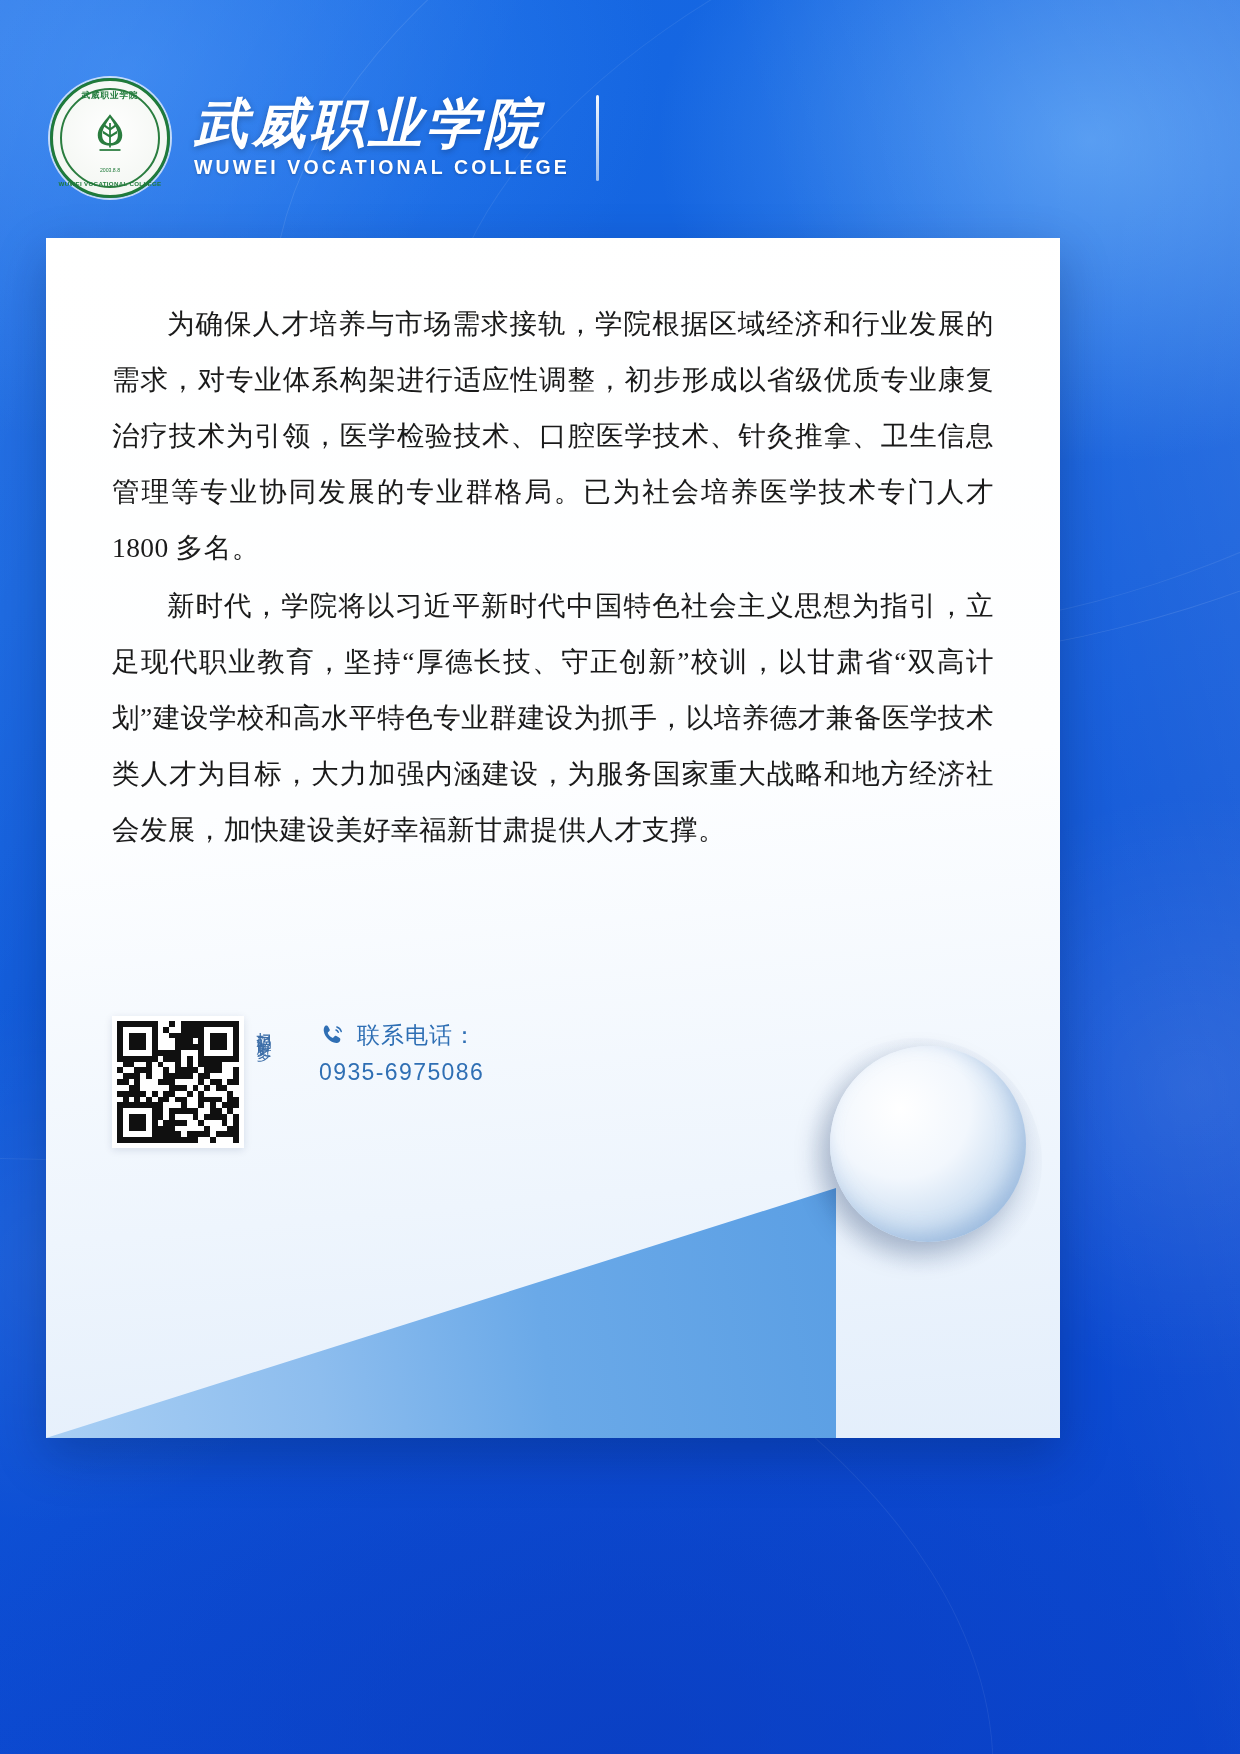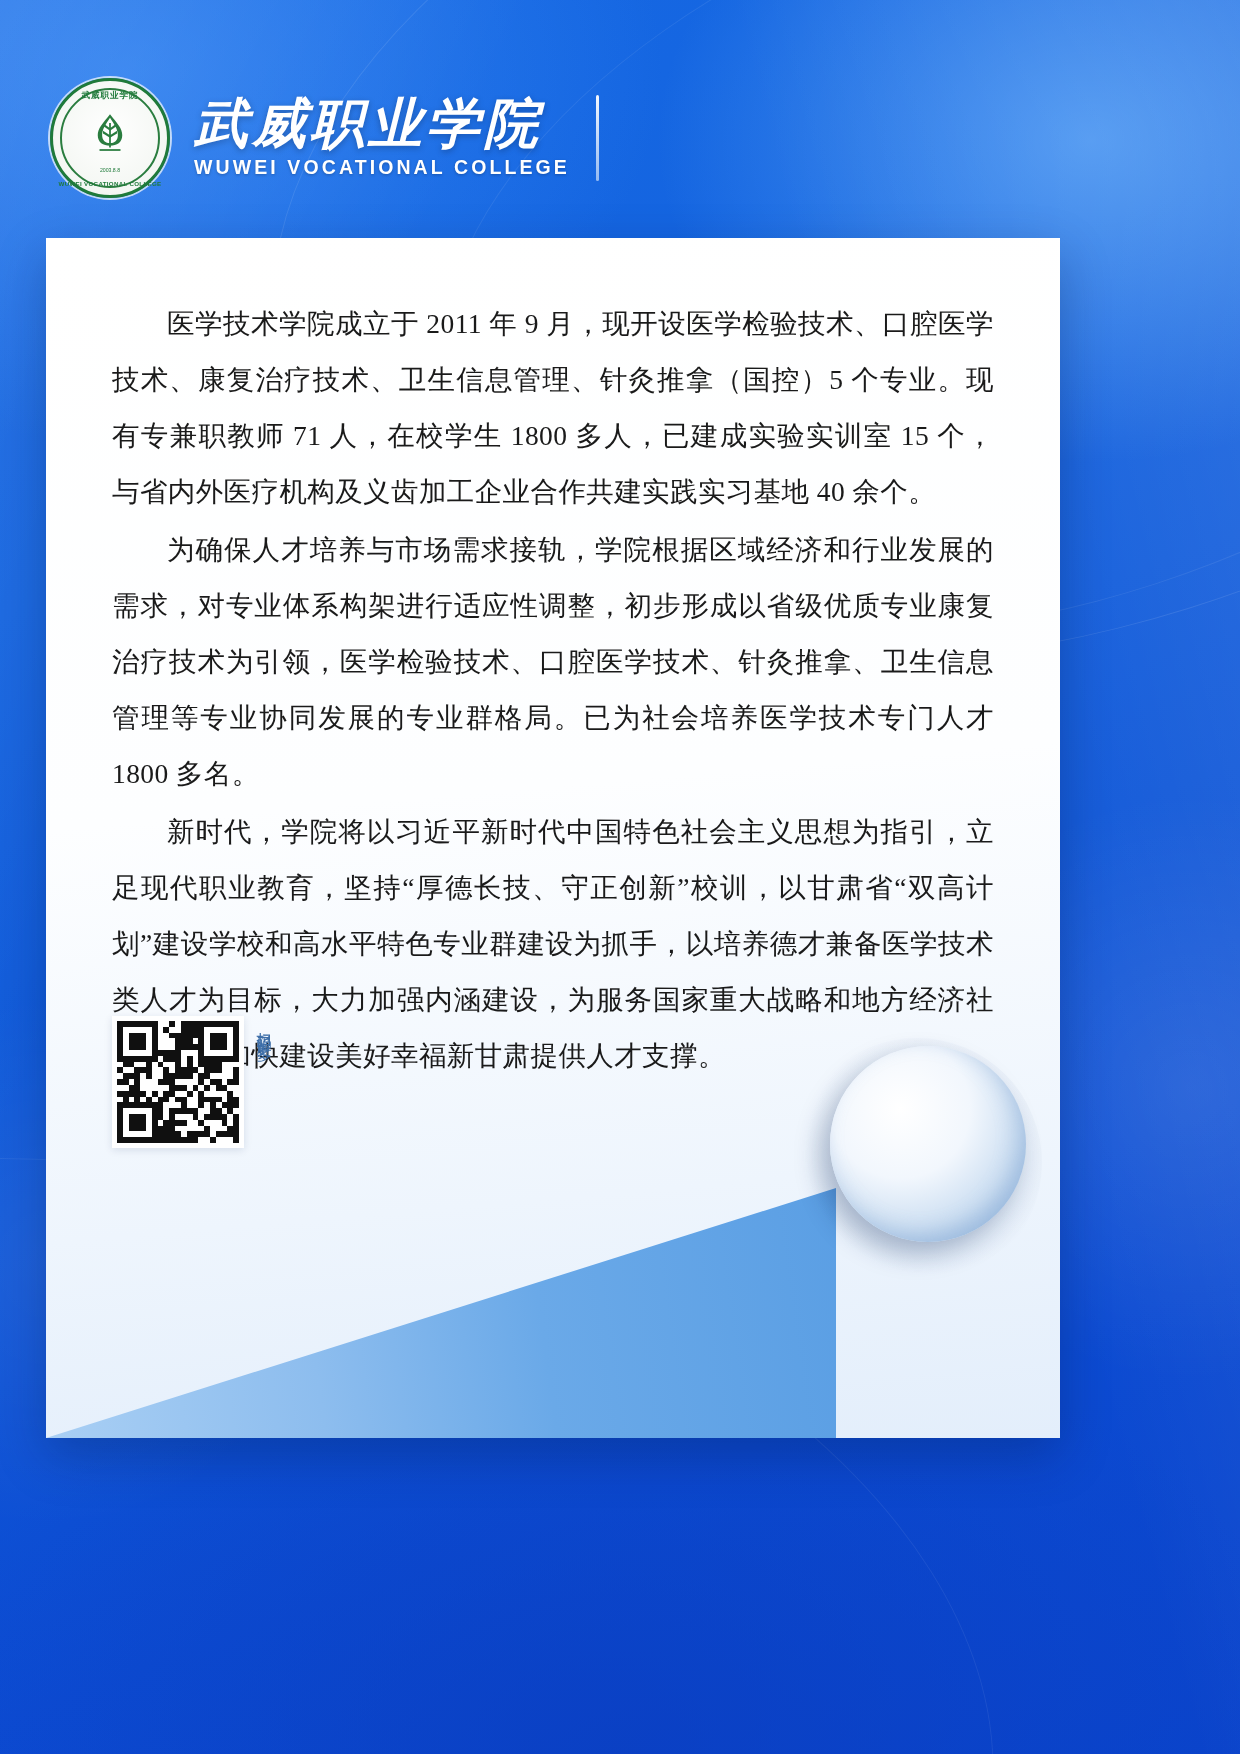--- a/index.html
+++ b/index.html
@@ -283,21 +283,20 @@
         <div class="school-cn">武威职业学院</div>
         <div class="school-en">WUWEI VOCATIONAL COLLEGE</div>
       </div>
       <div class="v-divider"></div>
     </div>
   </div>
 
   <div class="paper">
 
     <div class="paper-body">
-      <p class="para">医学技术学院成立于 2011 年 9 月，现开设医学检验技术、口腔医学技术、康复治疗技术、卫生信息管理、针灸推拿（国控）5 个专业。现有专兼职教师 71 人，在校学生 1800 多人，已建成实验实训室 15 个，与省内外医疗机构及义齿加工企业合作共建实践实习基地 40 余个。</p>
       <p class="para">为确保人才培养与市场需求接轨，学院根据区域经济和行业发展的需求，对专业体系构架进行适应性调整，初步形成以省级优质专业康复治疗技术为引领，医学检验技术、口腔医学技术、针灸推拿、卫生信息管理等专业协同发展的专业群格局。已为社会培养医学技术专门人才 1800 多名。</p>
       <p class="para">新时代，学院将以习近平新时代中国特色社会主义思想为指引，立足现代职业教育，坚持“厚德长技、守正创新”校训，以甘肃省“双高计划”建设学校和高水平特色专业群建设为抓手，以培养德才兼备医学技术类人才为目标，大力加强内涵建设，为服务国家重大战略和地方经济社会发展，加快建设美好幸福新甘肃提供人才支撑。</p>
     </div>
 
     <div class="footer-row">
       <div class="qr-box">
         <div class="qr-grid" id="qr-grid">
             <i></i>
             <i></i>
             <i></i>
@@ -736,20 +735,31 @@
             <i style="background: transparent;"></i>
             <i></i>
             <i style="background: transparent;"></i>
             <i style="background: transparent;"></i>
             <i style="background: transparent;"></i>
             <i></i>
           </div>
       </div>
       <div class="qr-caption">扫码了解更多</div>
 
+      <div class="contact">
+        <div class="contact-line1">
+          <svg class="phone-icon" viewBox="0 0 28 28">
+            <path d="M7.5 3.5c1 0 1.6.4 2.1 1.4l1.4 2.7c.4.8.3 1.5-.4 2.1l-1.2 1c-.3.3-.4.6-.2 1 .9 2 2.6 3.7 4.7 4.7.4.2.7.1 1-.2l1-1.2c.6-.7 1.3-.8 2.1-.4l2.7 1.4c1 .5 1.4 1.1 1.4 2.1 0 2.2-2 4-4.3 3.7C11.5 21 6 15.6 5 9.6 4.6 6.2 5.9 3.5 7.5 3.5z" fill="#2f6fb4"></path>
+            <path d="M18.5 5.2c2.2.7 3.9 2.4 4.6 4.6" stroke="#2f6fb4" stroke-width="1.5" fill="none" stroke-linecap="round"></path>
+            <path d="M17.6 8.3c1.1.4 2 1.3 2.4 2.4" stroke="#2f6fb4" stroke-width="1.5" fill="none" stroke-linecap="round"></path>
+          </svg>
+          <span>联系电话：</span>
+        </div>
+        <div class="contact-number">0935-6975086</div>
+      </div>
     </div>
 
     <div class="curl-wrap">
       <div class="curl-grad"></div>
       <div class="curl-shadow"></div>
       <div class="curl-roll"></div>
     </div>
   </div>
 </div>
 

